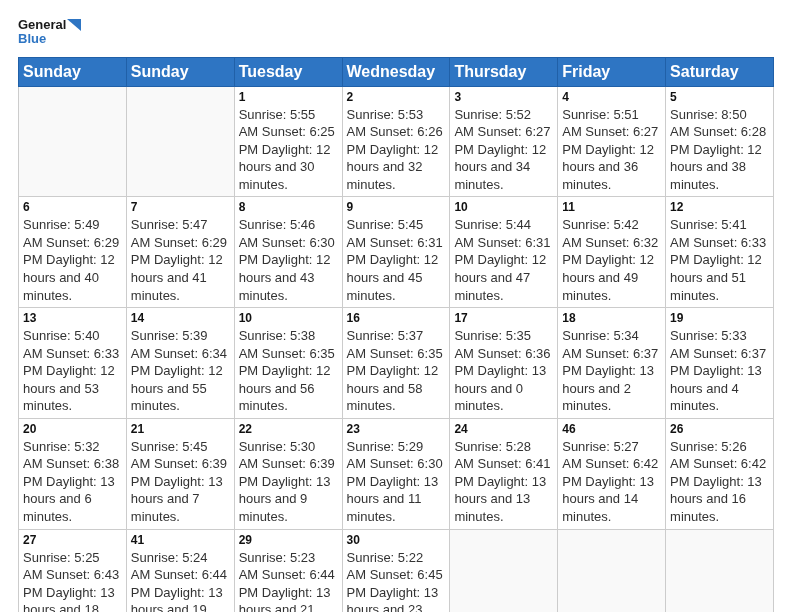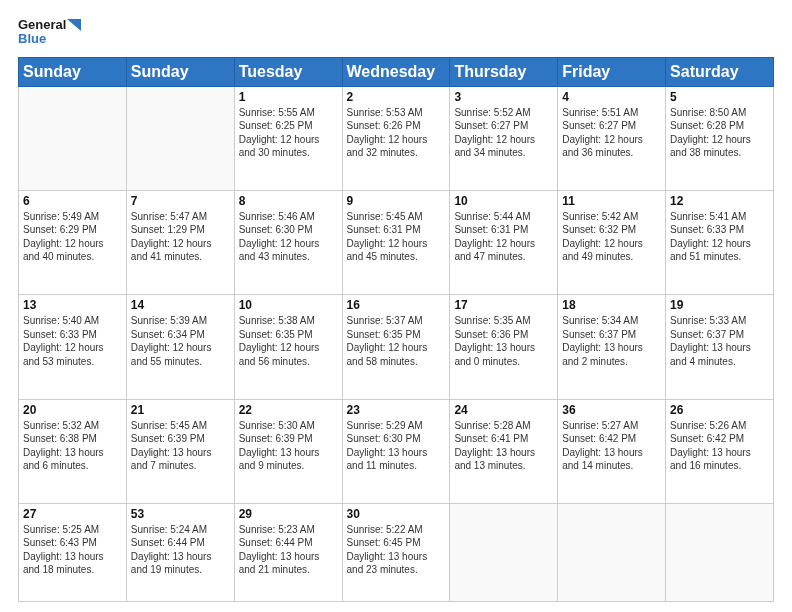--- a/index.html
+++ b/index.html
@@ -68,21 +68,21 @@
       background: #f9f9f9;
     }
     .day-num {
       font-size: 12px;
       font-weight: bold;
       color: #111;
       display: block;
       margin-bottom: 2px;
     }
     .day-info {
-      font-size: 10px;
+      font-size: 13px;
       line-height: 1.35;
       color: #333;
     }
     .last-row td {
       height: 70px;
       margin-left: 7px;
     }
   </style>
 </head>
 <body>
@@ -156,21 +156,21 @@
         <tr>
           <td>
             <span class="day-num">6</span>
             <div class="day-info">Sunrise: 5:49 AM
 Sunset: 6:29 PM
 Daylight: 12 hours and 40 minutes.</div>
           </td>
           <td>
             <span class="day-num">7</span>
             <div class="day-info">Sunrise: 5:47 AM
-Sunset: 1:29 PM
+Sunset: 6:29 PM
 Daylight: 12 hours and 41 minutes.</div>
           </td>
           <td>
             <span class="day-num">8</span>
             <div class="day-info">Sunrise: 5:46 AM
 Sunset: 6:30 PM
 Daylight: 12 hours and 43 minutes.</div>
           </td>
           <td>
             <span class="day-num">9</span>
@@ -266,41 +266,41 @@
 Sunset: 6:30 PM
 Daylight: 13 hours and 11 minutes.</div>
           </td>
           <td>
             <span class="day-num">24</span>
             <div class="day-info">Sunrise: 5:28 AM
 Sunset: 6:41 PM
 Daylight: 13 hours and 13 minutes.</div>
           </td>
           <td>
-            <span class="day-num">36</span>
+            <span class="day-num">46</span>
             <div class="day-info">Sunrise: 5:27 AM
 Sunset: 6:42 PM
 Daylight: 13 hours and 14 minutes.</div>
           </td>
           <td>
             <span class="day-num">26</span>
             <div class="day-info">Sunrise: 5:26 AM
 Sunset: 6:42 PM
 Daylight: 13 hours and 16 minutes.</div>
           </td>
         </tr>
         <tr class="last-row">
           <td>
             <span class="day-num">27</span>
             <div class="day-info">Sunrise: 5:25 AM
 Sunset: 6:43 PM
 Daylight: 13 hours and 18 minutes.</div>
           </td>
           <td>
-            <span class="day-num">53</span>
+            <span class="day-num">41</span>
             <div class="day-info">Sunrise: 5:24 AM
 Sunset: 6:44 PM
 Daylight: 13 hours and 19 minutes.</div>
           </td>
           <td>
             <span class="day-num">29</span>
             <div class="day-info">Sunrise: 5:23 AM
 Sunset: 6:44 PM
 Daylight: 13 hours and 21 minutes.</div>
           </td>

